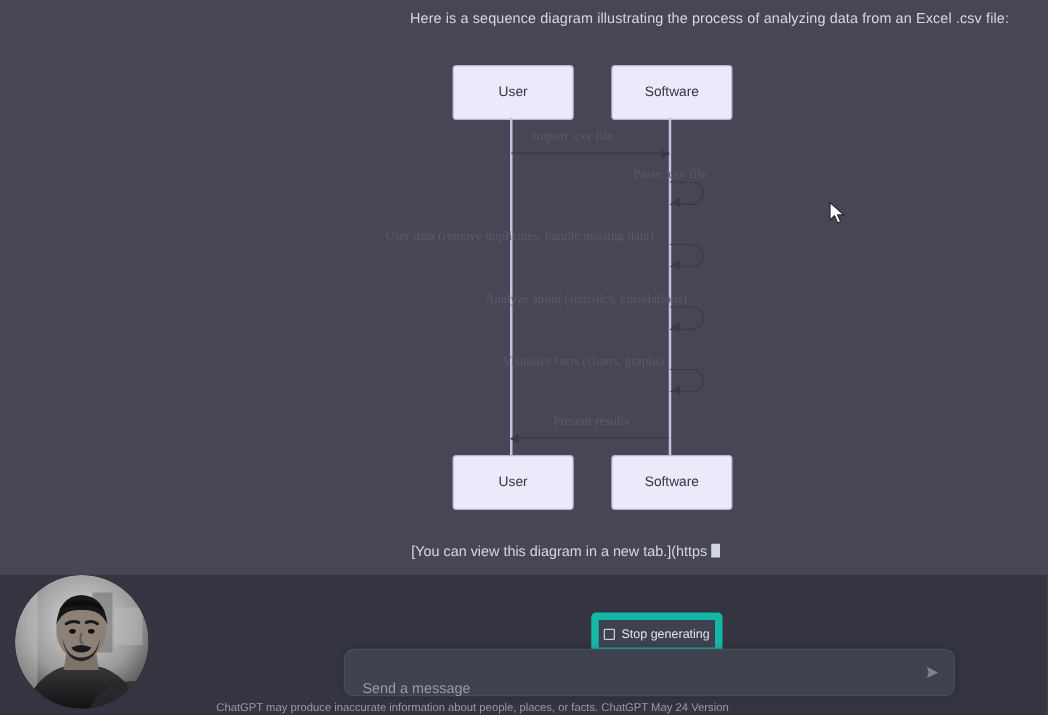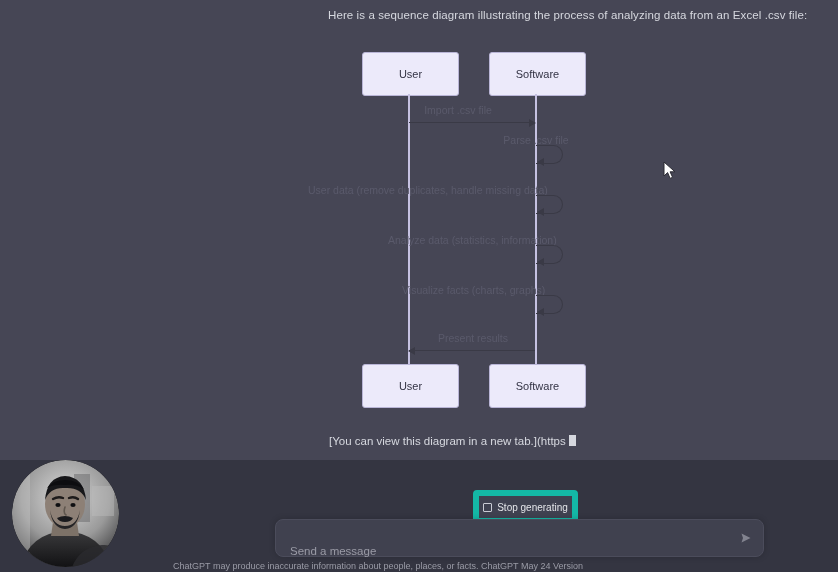--- a/index.html
+++ b/index.html
@@ -27,21 +27,21 @@
     position:absolute;width:95px;height:42px;
     background:#eceafa;border:1px solid #b9b5d6;border-radius:3px;
     display:flex;align-items:center;justify-content:center;
     font-size:11px;color:#333344;text-align:right;
   }
   .lifeline{
     position:absolute;width:2px;background:#c6c2e2;
   }
   .msg-label{
     position:absolute;font-size:10.5px;color:#5a5a6b;
-    white-space:nowrap;text-align:center;
+    white-space:nowrap;text-align:center;font-family:Liberation Serif, serif;
   }
   .msg-line{
     position:absolute;height:1px;background:#3a3a46;
   }
   .arrowhead{
     position:absolute;width:0;height:0;
     border-top:4px solid transparent;border-bottom:4px solid transparent;
   }
   .arrow-right{border-left:7px solid #3a3a46;}
   .arrow-left{border-right:7px solid #3a3a46;}
@@ -122,21 +122,21 @@
     <div class="arrowhead arrow-right" style="left:511px;top:78.5px;"></div>
 
     <div class="msg-label" style="left:418px;top:94px;width:200px;">Parse .csv file</div>
     <div class="selfloop" style="left:518px;top:105px;"></div>
     <div class="arrowhead arrow-left" style="left:519px;top:118px;"></div>
 
     <div class="msg-label" style="left:290px;top:144px;width:456px;text-align:left;">User data (remove duplicates, handle missing data)</div>
     <div class="selfloop" style="left:518px;top:155px;"></div>
     <div class="arrowhead arrow-left" style="left:519px;top:168px;"></div>
 
-    <div class="msg-label" style="left:370px;top:194px;width:300px;text-align:left;">Analyze data (statistics, information)</div>
+    <div class="msg-label" style="left:370px;top:194px;width:300px;text-align:left;">Analyze about (statistics, correlations)</div>
     <div class="selfloop" style="left:518px;top:205px;"></div>
     <div class="arrowhead arrow-left" style="left:519px;top:218px;"></div>
 
     <div class="msg-label" style="left:384px;top:244px;width:266px;text-align:left;">Visualize facts (charts, graphs)</div>
     <div class="selfloop" style="left:518px;top:255px;"></div>
     <div class="arrowhead arrow-left" style="left:519px;top:268px;"></div>
 
     <div class="msg-label" style="left:355px;top:292px;width:200px;">Present results</div>
     <div class="msg-line" style="left:391px;top:310px;width:126px;"></div>
     <div class="arrowhead arrow-left" style="left:390px;top:306.5px;"></div>

